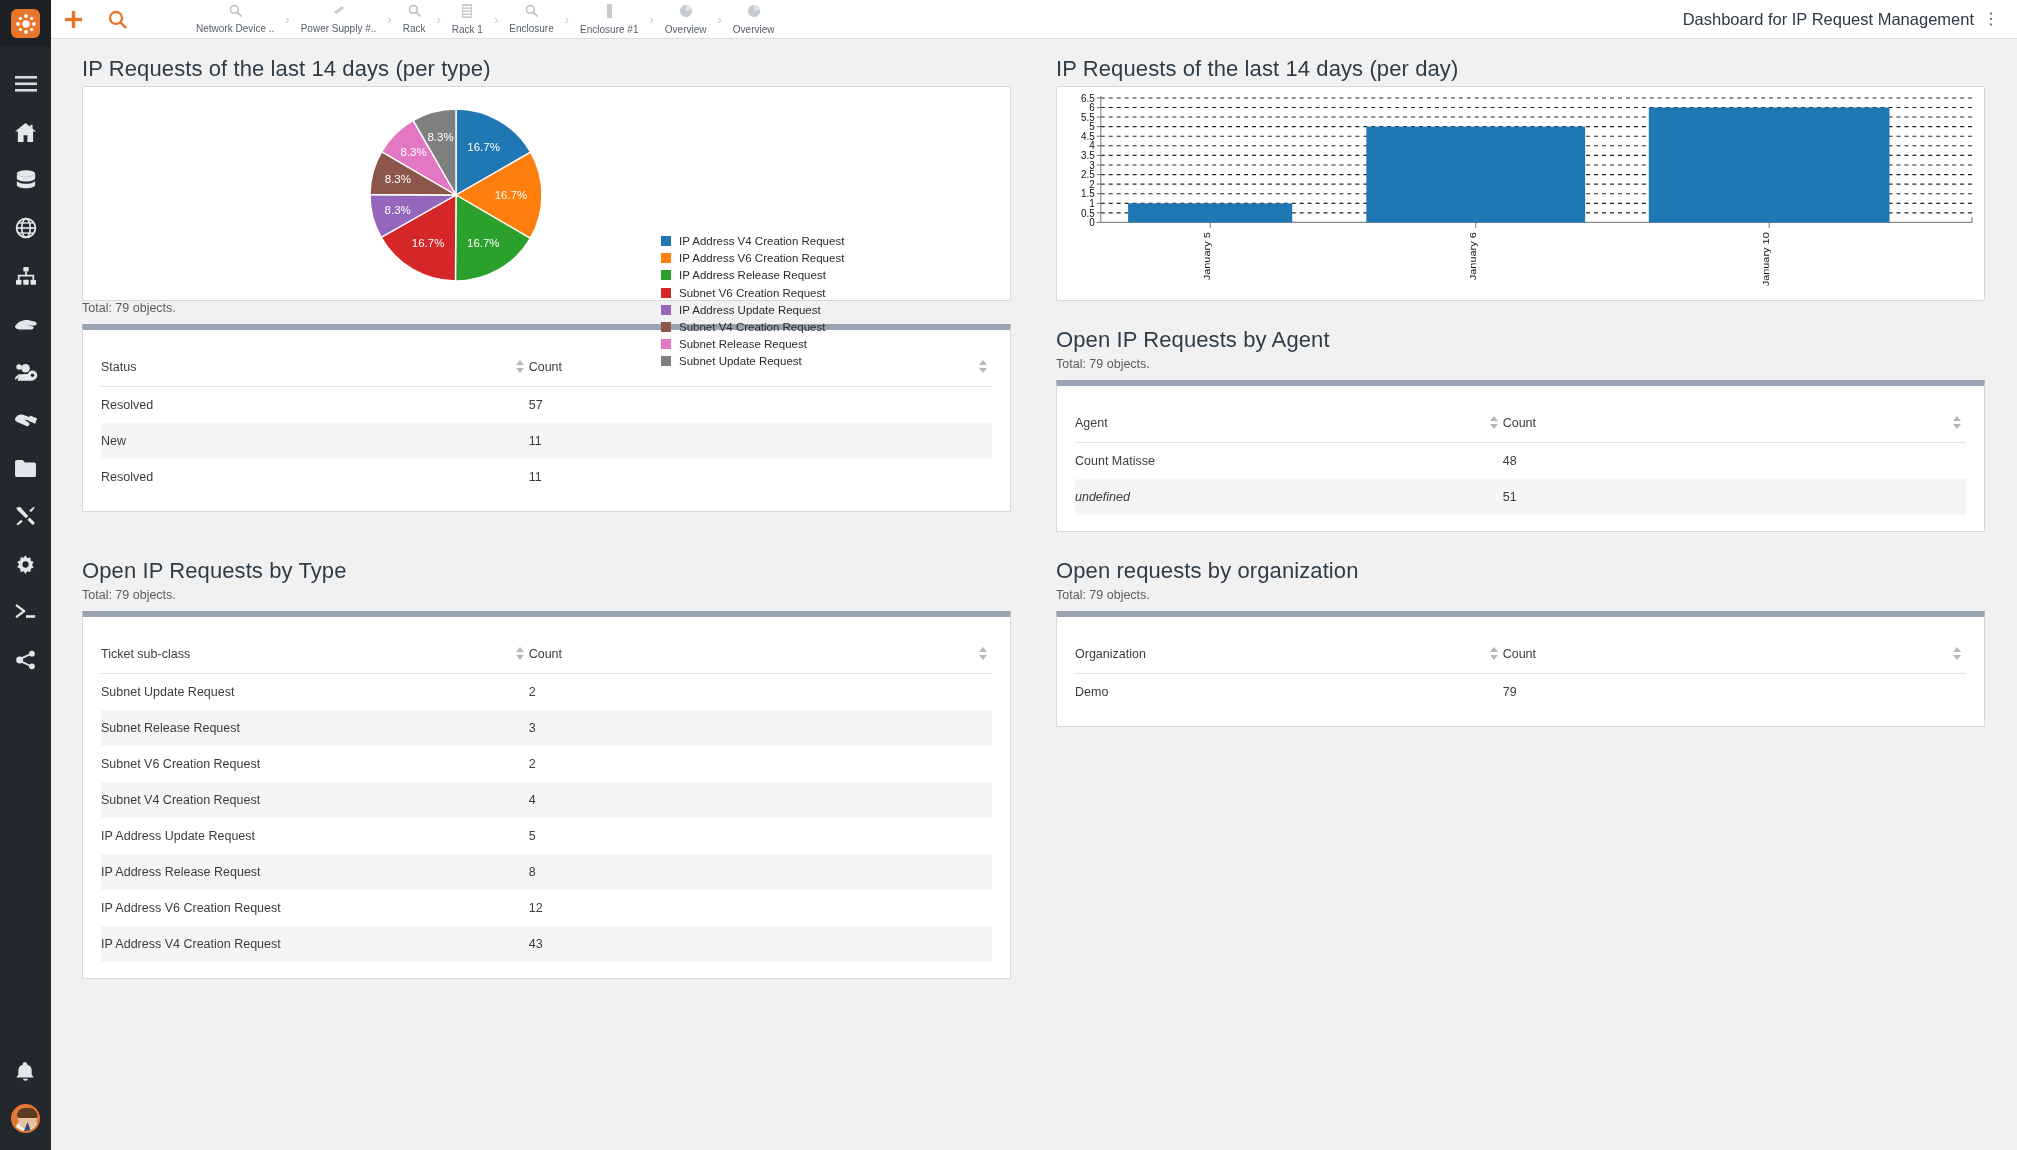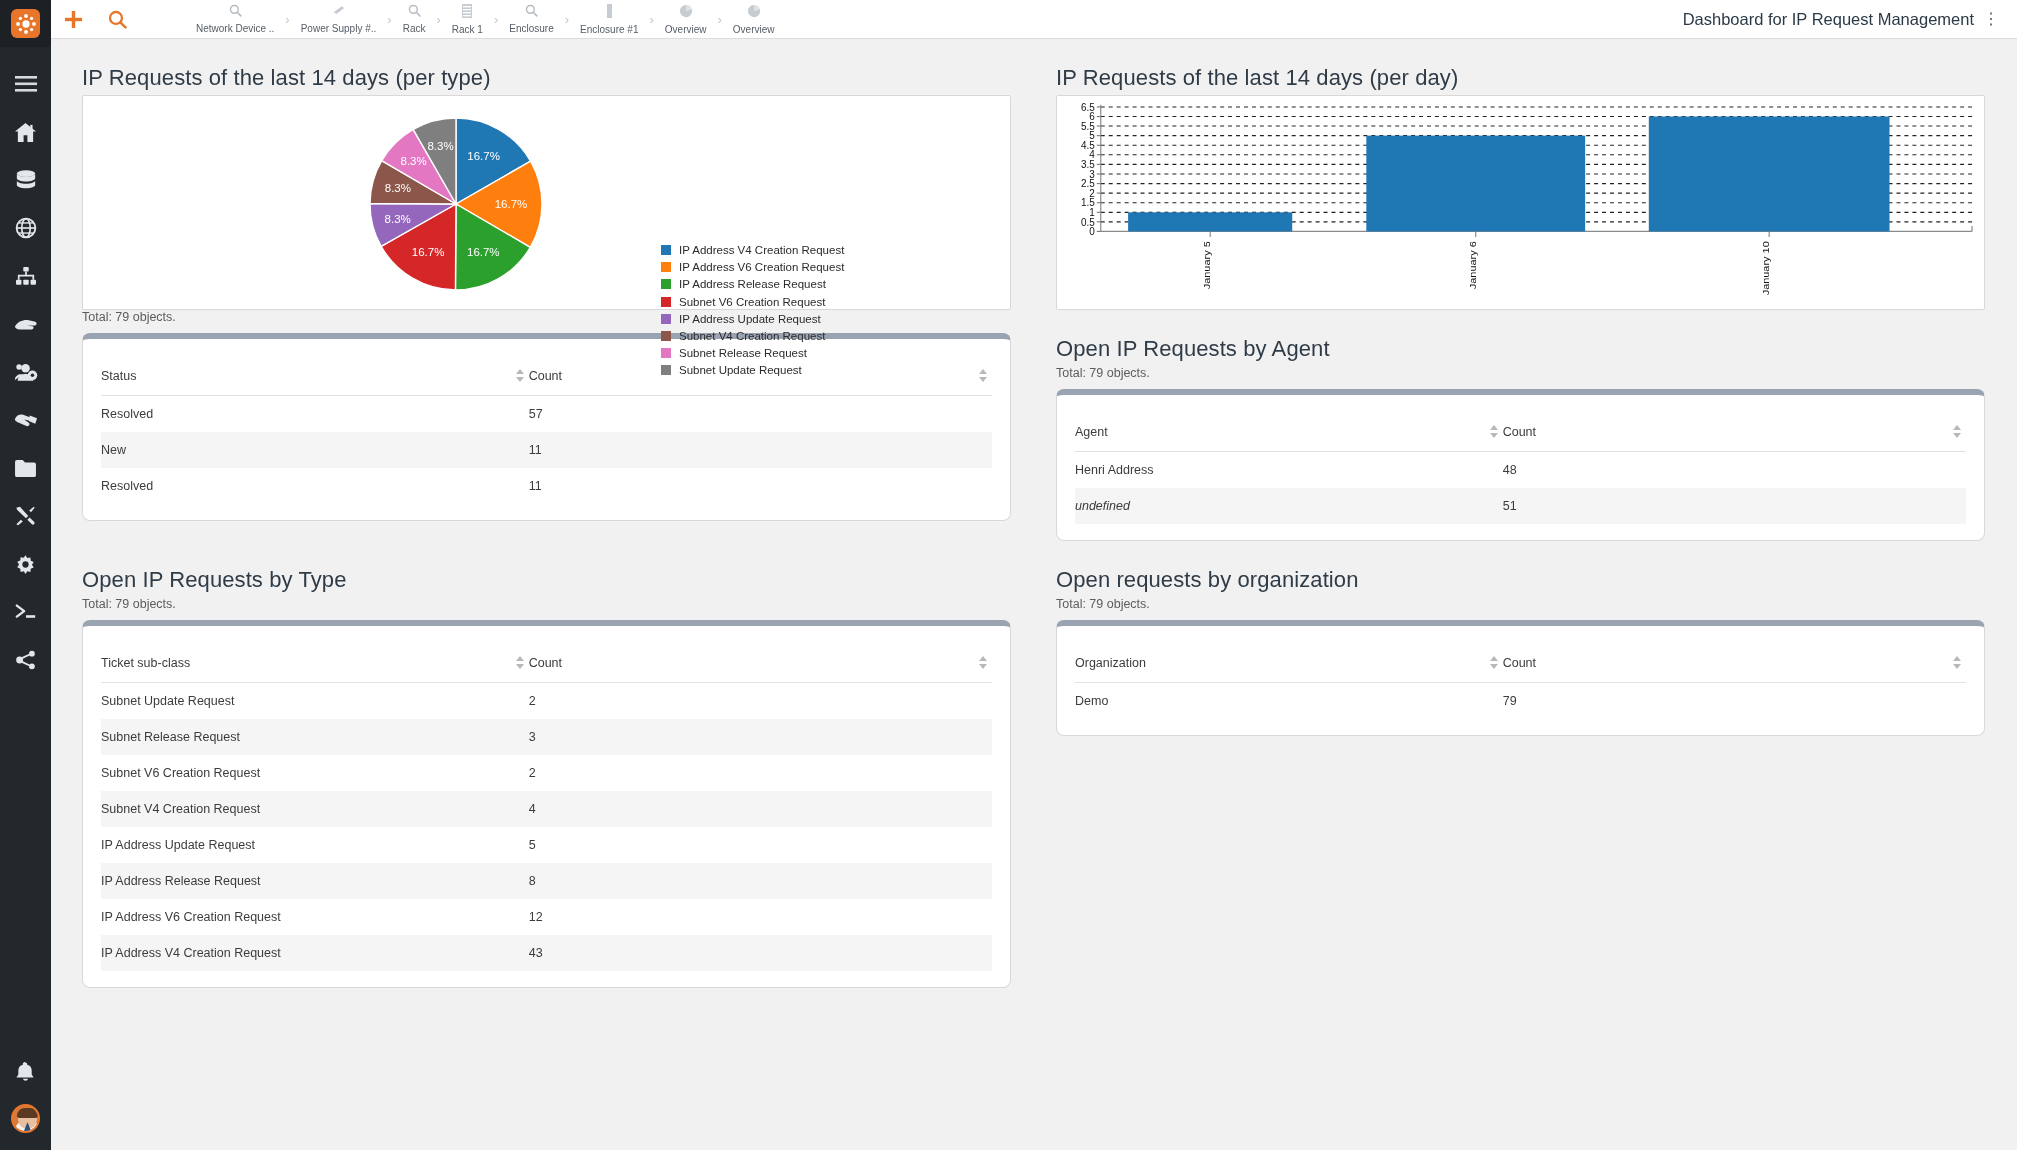--- a/index.html
+++ b/index.html
@@ -88,21 +88,21 @@
   #page-title {
     font-size: 16.5px; color: #2b3a46; white-space: nowrap;
   }
   #title-menu {
     color: #55606b; font-size: 16px; cursor: pointer;
     letter-spacing: 0; line-height: 1;
   }
 
   
   #main {
-    position: absolute; left: 51px; top: 39px;
+    position: absolute; left: 51px; top: 30px;
     width: 1966px; height: 1111px;
     background: #f1f1f1;
     overflow: hidden;
   }
   .row { display: flex; }
   .col { width: 50%; padding: 0 21px; }
   .col-left  { padding-left: 31px; padding-right: 23px; }
   .col-right { padding-left: 22px; padding-right: 32px; }
 
   .block-title {
@@ -116,21 +116,21 @@
     background: #ffffff;
     border: 1px solid #d8d8d8;
     border-radius: 2px;
   }
   .panel-chart { height: 215px; padding: 10px 8px; position: relative; }
 
   
   .table-panel {
     background: #ffffff; border: 1px solid #d8d8d8;
     border-top: 6px solid #9aa3b2;
-    border-radius: 8px;
+    border-radius: 1px;
     padding: 0 18px 16px 18px;
   }
   table.dt { width: 100%; border-collapse: collapse; }
   table.dt th {
     text-align: left; font-size: 12.5px; font-weight: normal; color: #3c3c3c;
     padding: 30px 0 12px 0; border-bottom: 1px solid #e2e2e2;
     position: relative;
   }
   table.dt th.c-count { width: 52%; }
   table.dt td {
@@ -625,21 +625,21 @@
               <span>Count</span>
               <span class="sorticon">
                     <i class="up"></i>
                     <i class="dn"></i>
                   </span>
             </th>
           </tr>
             </thead>
           <tbody>
               <tr>
-                <td class="lnk-o">Henri Address</td>
+                <td class="lnk-o">Count Matisse</td>
                 <td class="val">48</td>
               </tr>
               <tr class="alt">
                 <td class="italic">undefined</td>
                 <td class="val">51</td>
               </tr>
             </tbody>
         </table>
       </div>
     </div>

